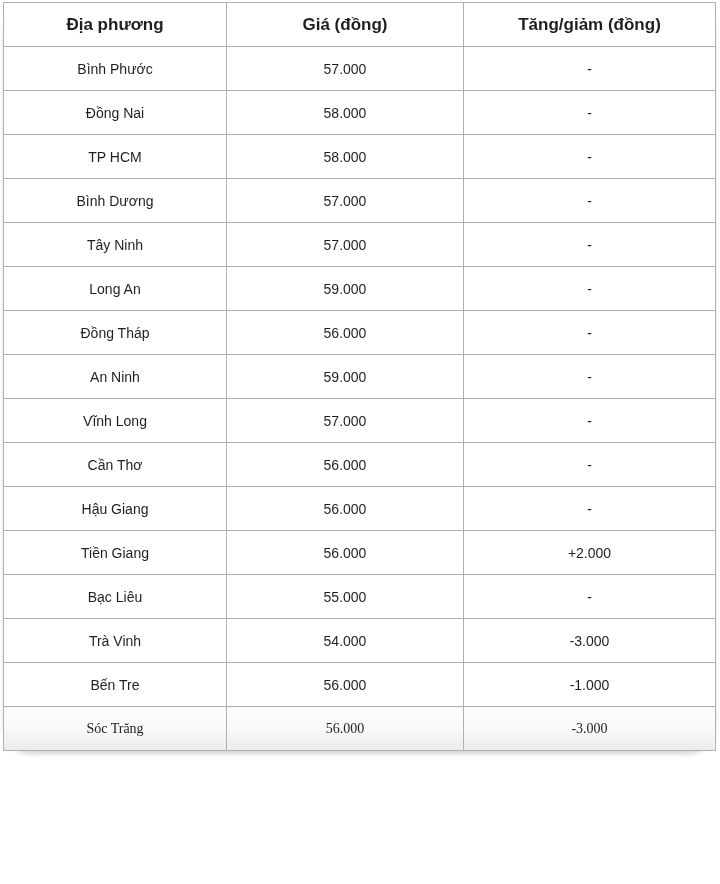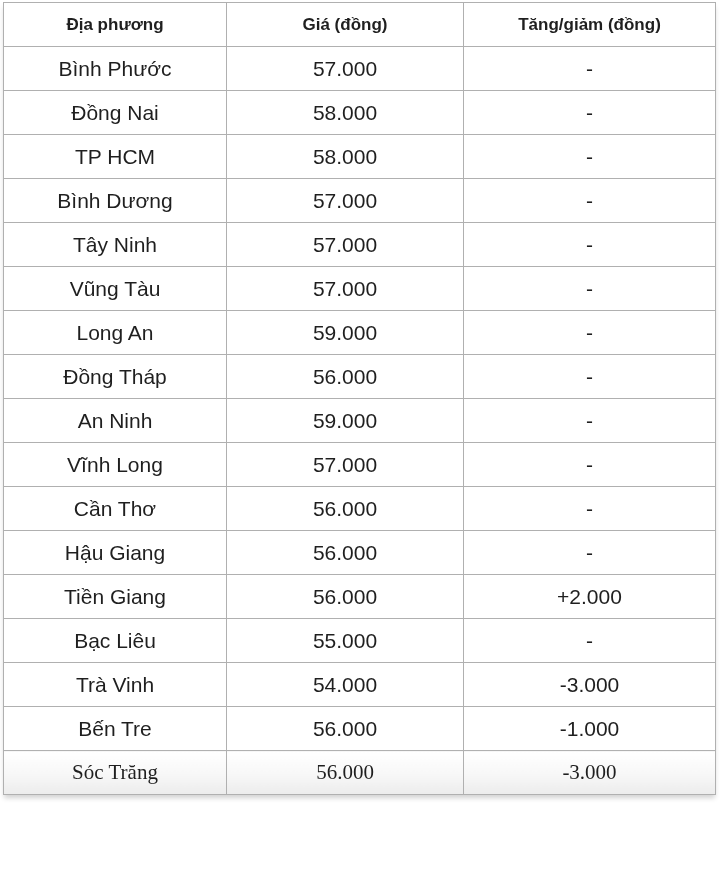--- a/index.html
+++ b/index.html
@@ -14,38 +14,39 @@
     background: #ffffff;
     box-sizing: border-box;
     padding: 2px 5px 0 3px;
   }
   table.price-table {
     border-collapse: collapse;
     width: 712px;
     table-layout: fixed;
     color: #212121;
     box-shadow: 0 4px 5px -1px rgba(0,0,0,0.18);
+    border-radius: 28px;
   }
   table.price-table th,
   table.price-table td {
     border: 1px solid #b0b0b0;
     height: 43px;
     text-align: center;
     vertical-align: middle;
     padding: 0 6px;
     overflow: hidden;
     white-space: nowrap;
   }
   table.price-table th {
     font-size: 17px;
     font-weight: 700;
     color: #1f1f1f;
   }
   table.price-table td {
-    font-size: 21px;
+    font-size: 14px;
     font-weight: 400;
     color: #1f1f1f;
   }
   col.col-location { width: 223px; }
   col.col-price    { width: 237px; }
   col.col-change   { width: 252px; }
   tbody tr:last-child td {
     background: linear-gradient(to bottom, #ffffff 0%, #f7f7f7 55%, #ececec 100%);
     font-family: Liberation Serif, serif;
   }
@@ -91,25 +92,20 @@
     <td>57.000</td>
     <td>-</td>
   </tr>
 
   <tr>
     <td>Tây Ninh</td>
     <td>57.000</td>
     <td>-</td>
   </tr>
 
-  <tr>
-    <td>Vũng Tàu</td>
-    <td>57.000</td>
-    <td>-</td>
-  </tr>
 
   <tr>
     <td>Long An</td>
     <td>59.000</td>
     <td>-</td>
   </tr>
 
   <tr>
     <td>Đồng Tháp</td>
     <td>56.000</td>

